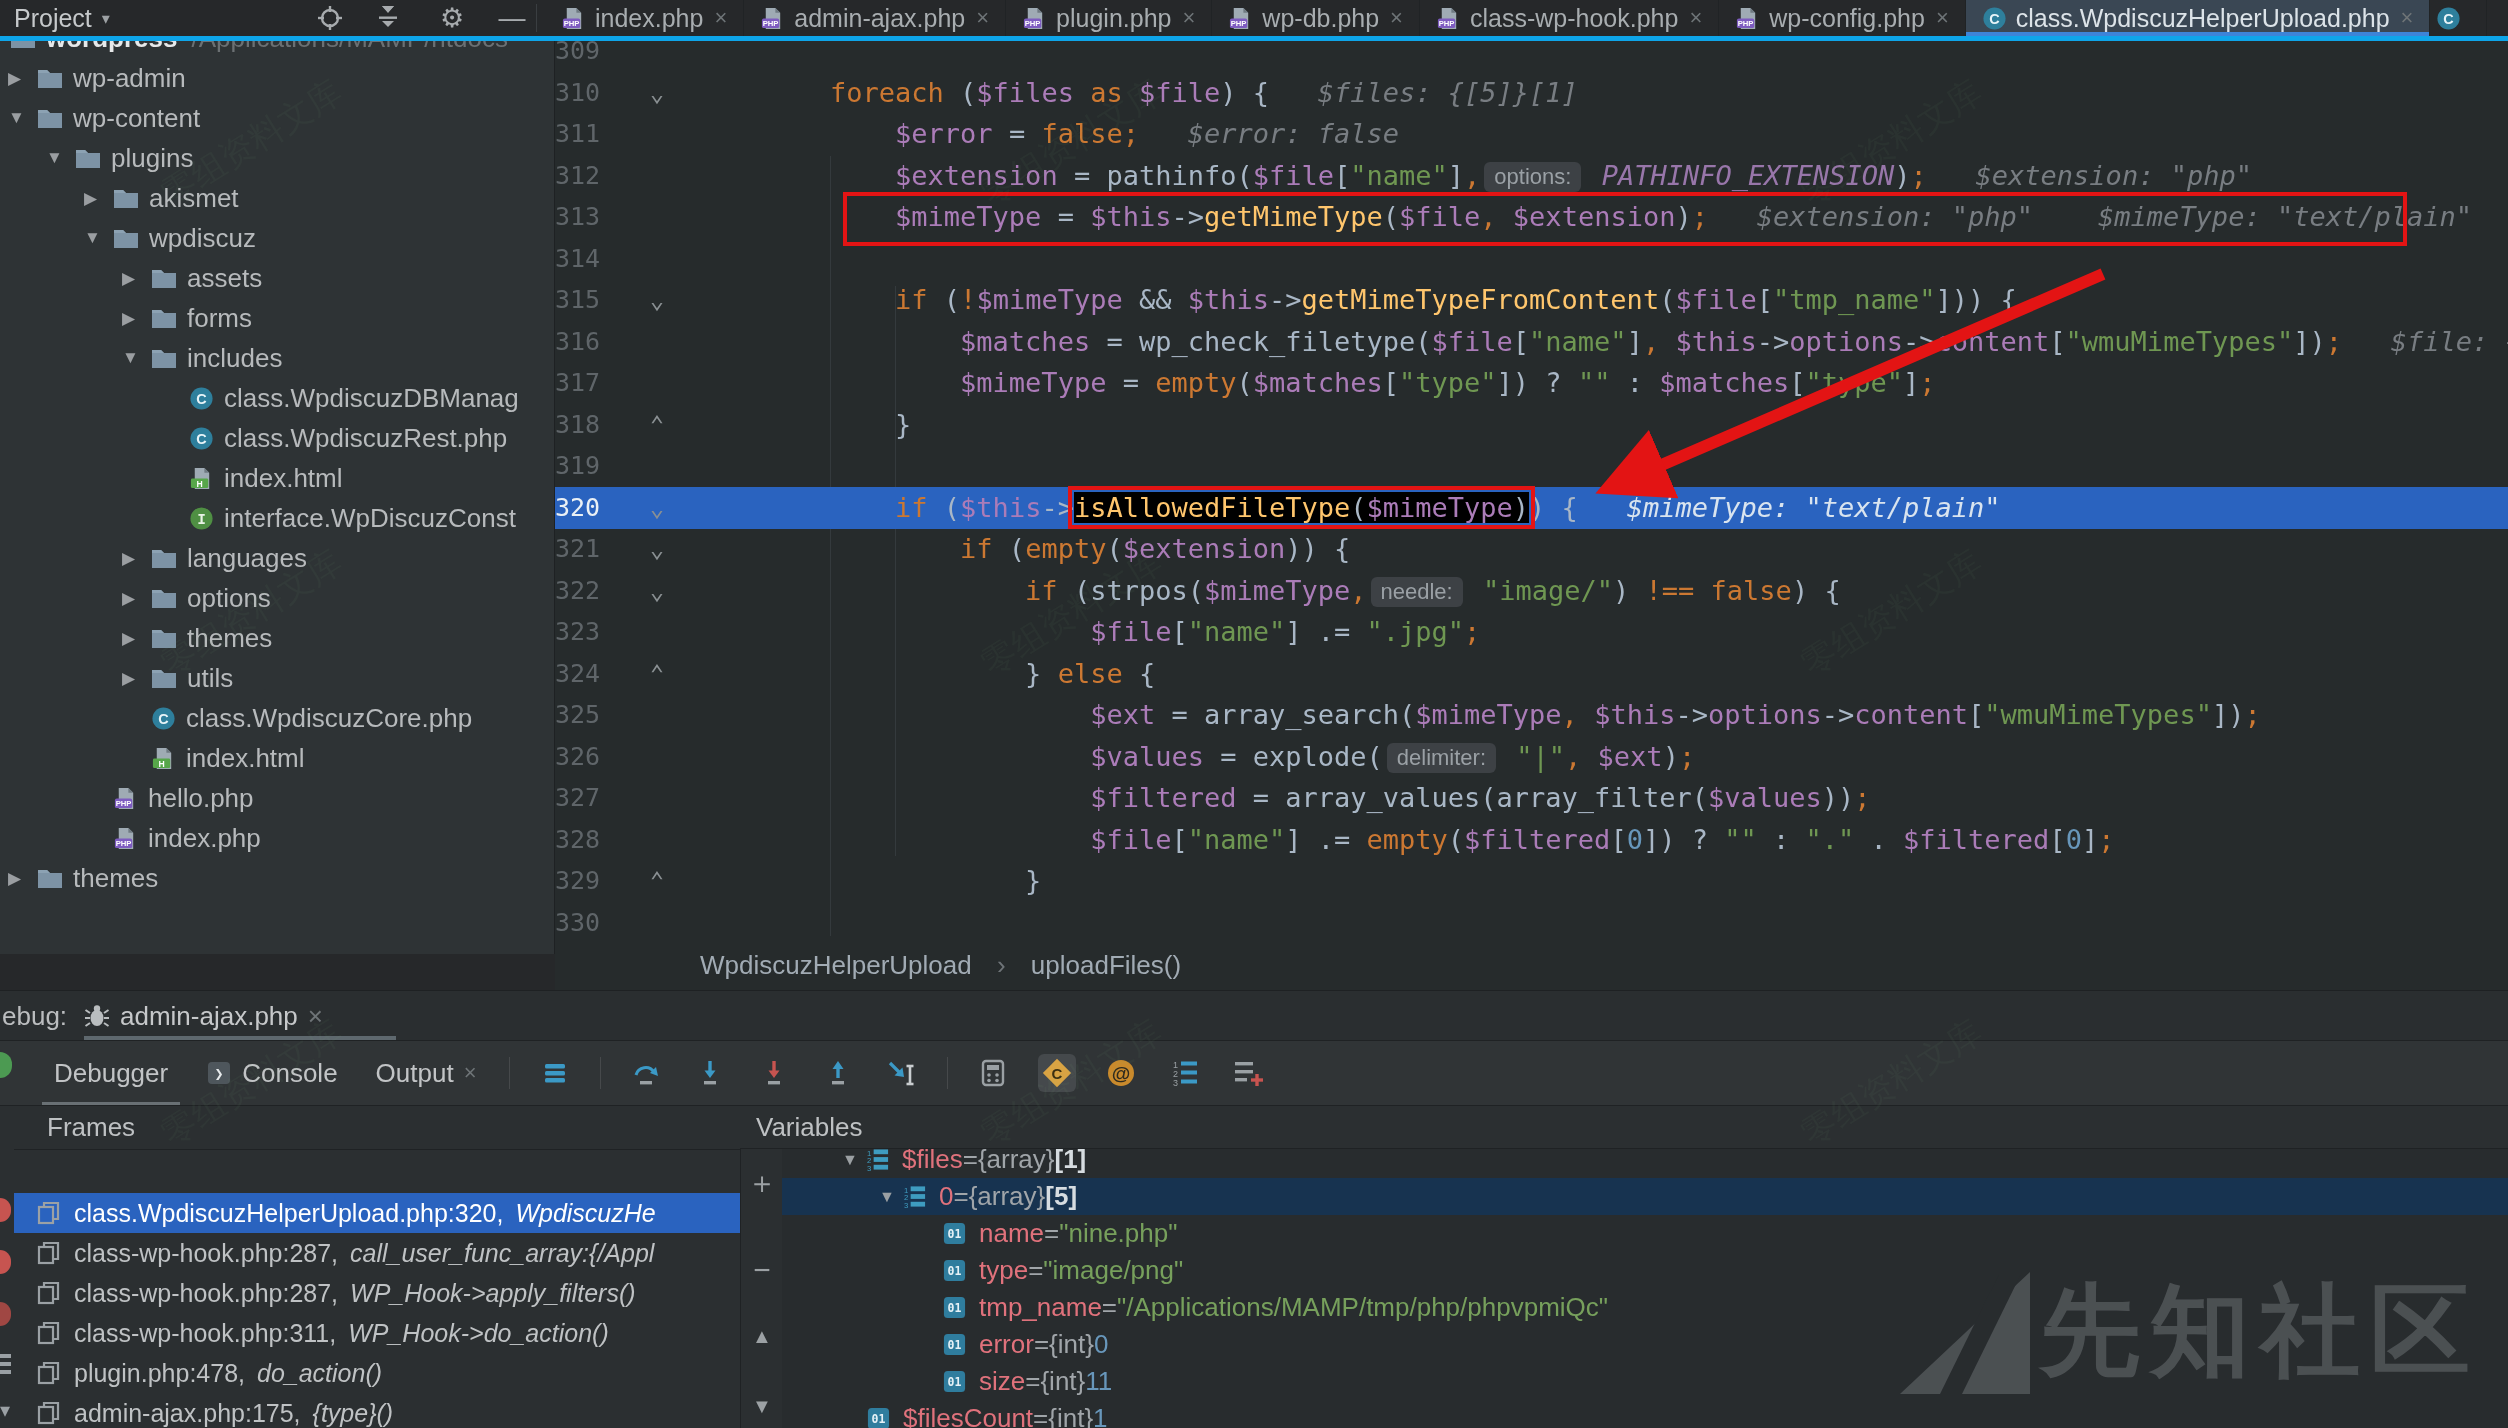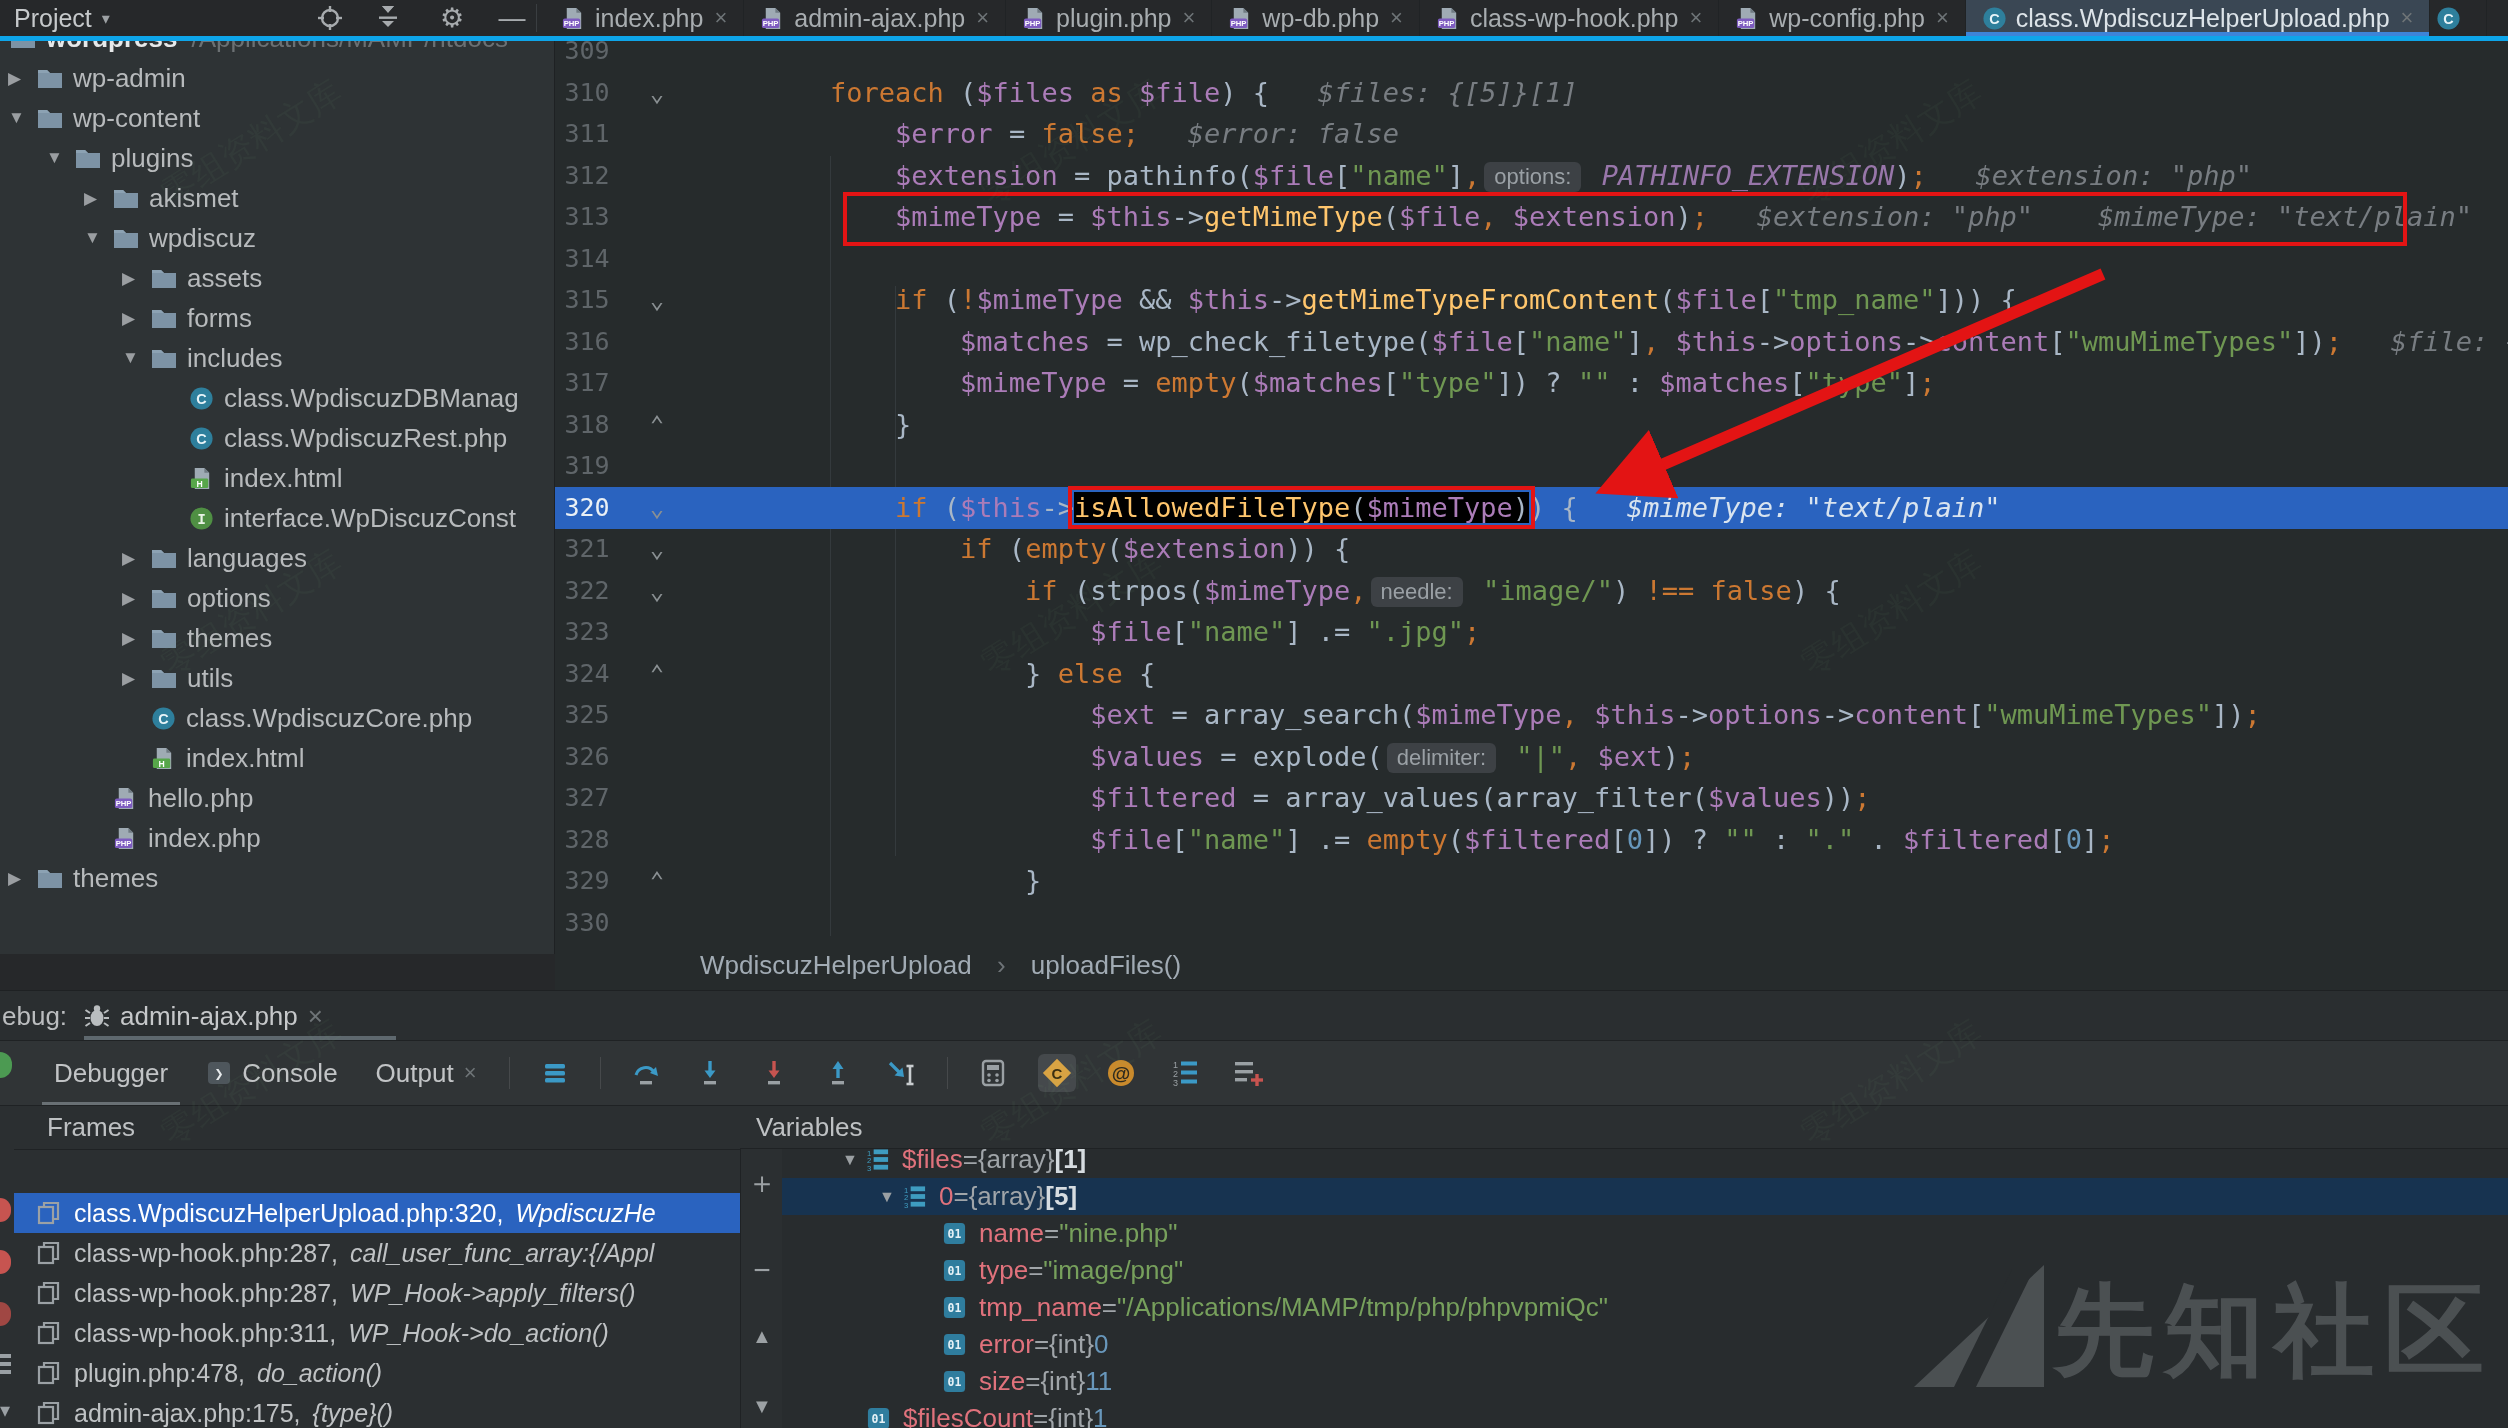--- a/index.html
+++ b/index.html
@@ -30,21 +30,21 @@
   .trow{height:40px;display:flex;align-items:center;white-space:nowrap;font-size:26px;color:#B7BABC;overflow:hidden;}
   .trow .chev{width:29px;font-size:17px;color:#9A9EA1;flex:0 0 29px;text-align:left;}
   .trow .ticon{margin-right:10px;flex:0 0 auto;display:flex;}
   .trow .root-name{font-weight:bold;color:#E6E8E9;}
   .trow .root-path{color:#6B7073;margin-left:14px;}
 
   
   #editor{left:555px;top:36px;width:1953px;height:954px;background:#262B2C;overflow:hidden;z-index:4;}
   .cl{position:absolute;left:0;right:0;height:42px;line-height:42px;white-space:pre;
       font-family:"DejaVu Sans Mono",monospace;font-size:27px;}
-  .cl .num{position:absolute;left:0;width:64px;text-align:center;color:#5F6569;font-size:25px;}
+  .cl .num{position:absolute;left:0;width:64px;text-align:left;color:#5F6569;font-size:25px;}
   .cl .fold{position:absolute;left:88px;width:28px;text-align:center;color:#8A9093;font-size:24px;}
   .cl .code{position:absolute;left:145px;}
   .cl.hl{background:#2A63BF;}
   .cl.hl .num{color:#EAF0F5;}
   .tk-k{color:#CC7832;} .tk-v{color:#AB7CB8;} .tk-f{color:#FFC66D;} .tk-s{color:#6F9752;}
   .tk-p{color:#A9B7C6;} .tk-c{color:#CC7832;} .tk-o{color:#9876AA;font-style:italic;} .tk-m{color:#6897BB;}
   .tk-h{color:#787D82;font-style:italic;} .tk-hw{color:#D9E4EF;font-style:italic;}
   .chip{display:inline-block;background:#3D4145;color:#9AA0A5;border-radius:6px;padding:0 10px;
     font-size:22px;line-height:30px;font-family:"Liberation Sans",sans-serif;vertical-align:middle;margin:0 4px;}
   .redbox{outline:4px solid #E31414;outline-offset:2px;background:#000000;}
@@ -86,21 +86,21 @@
   .vrow{position:absolute;left:-42px;width:1768px;height:37px;display:flex;align-items:center;font-size:26px;white-space:nowrap;}
   .vrow.sel{background:#173350;}
   .vrow .chev{width:30px;text-align:center;color:#9BA0A3;font-size:16px;flex:0 0 30px;}
   .vrow .vicon{margin-right:12px;display:flex;flex:0 0 auto;}
   .vn{color:#E0727C;} .vg{color:#A0A5A9;} .vw{color:#D6DCE0;font-weight:bold;} .vs{color:#77A05C;} .vb{color:#6897BB;}
 
   
   .strip{z-index:9;}
 
   
-  #brandmark{right:14px;bottom:28px;display:flex;gap:8px;opacity:.22;z-index:30;pointer-events:none;}
+  #brandmark{right:28px;bottom:28px;display:flex;align-items:center;gap:8px;opacity:.22;z-index:30;pointer-events:none;}
   #brandmark .t{font-size:100px;font-weight:bold;color:#C9CFD4;letter-spacing:10px;}
   #tilelayer{inset:0;z-index:29;pointer-events:none;}
   .tile{position:absolute;font-size:34px;color:rgba(125,190,125,0.055);transform:rotate(-32deg);white-space:nowrap;}
 </style>
 </head>
 <body>
 
 <div id="stage">
 
   <div id="topbar" class="abs">

